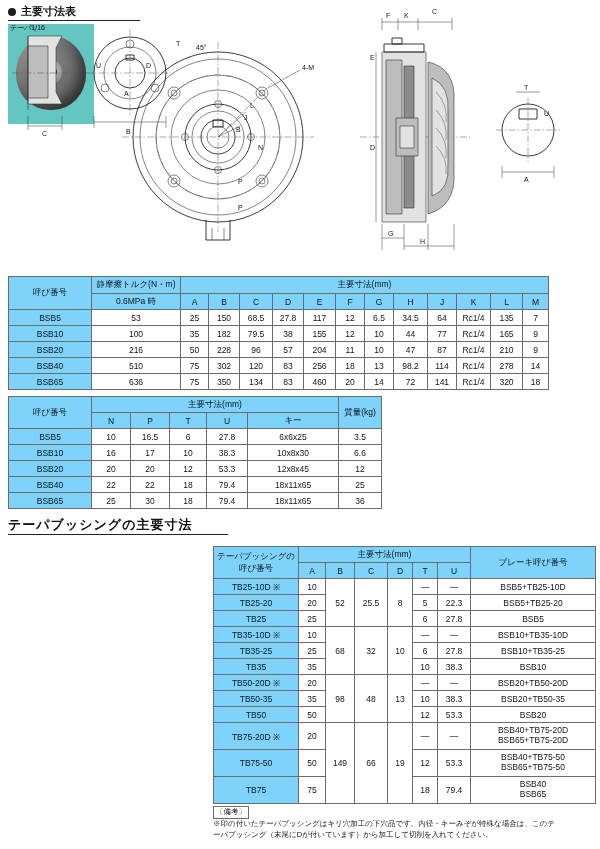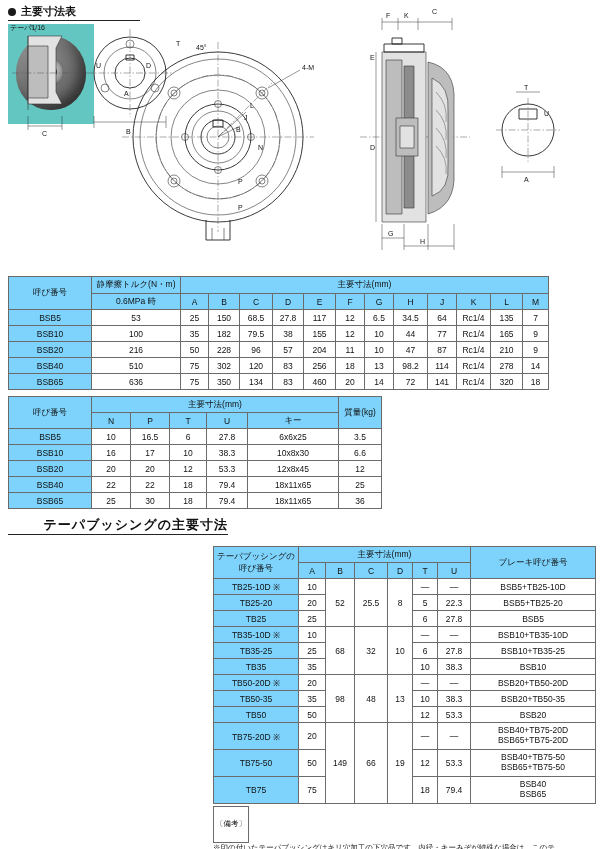--- a/index.html
+++ b/index.html
@@ -81,21 +81,21 @@
   td.name{text-align:center;}
   .t1{left:8px;top:276px;}
   .t2{left:8px;top:396px;}
   .t3{left:213px;top:546px;}
 
   .note{
     position:absolute;left:213px;top:806px;width:379px;
     font-size:7.5px;line-height:1.45;color:#111;
   }
   .note .box{
-    display:inline-block;border:1px solid #6b6b6b;padding:12px 2px;margin-right:3px;
+    display:inline-block;border:1px solid #6b6b6b;padding:0 2px;margin-right:3px;
     vertical-align:top;
   }
   .note .txt{display:inline-block;width:345px;vertical-align:top;}
 
   
   .tb-draw{position:absolute;left:8px;top:548px;width:200px;height:160px;}
 </style>
 </head>
 <body>
 
@@ -389,21 +389,21 @@
         <td>25</td>
         <td>30</td>
         <td>18</td>
         <td>79.4</td>
         <td>18x11x65</td>
         <td>36</td>
       </tr>
     </tbody>
   </table>
 
-  <div class="sec-head2" style="left:8px;top:516px;width:220px;text-align:right;">
+  <div class="sec-head2" style="left:8px;top:516px;width:220px;">
     <span>テーパブッシングの主要寸法</span>
     <span class="rule2"></span>
   </div>
 
   <svg class="cad tb-draw" width="200" height="160">
 
     <g>
       <path class="filll" d="M28 36 h34 l-6 12 v44 l6 12 h-34 z"></path>
       <path class="fillg" d="M28 46 h20 v52 h-20 z"></path>
       <line class="thin" x1="28" y1="36" x2="28" y2="110"></line>

